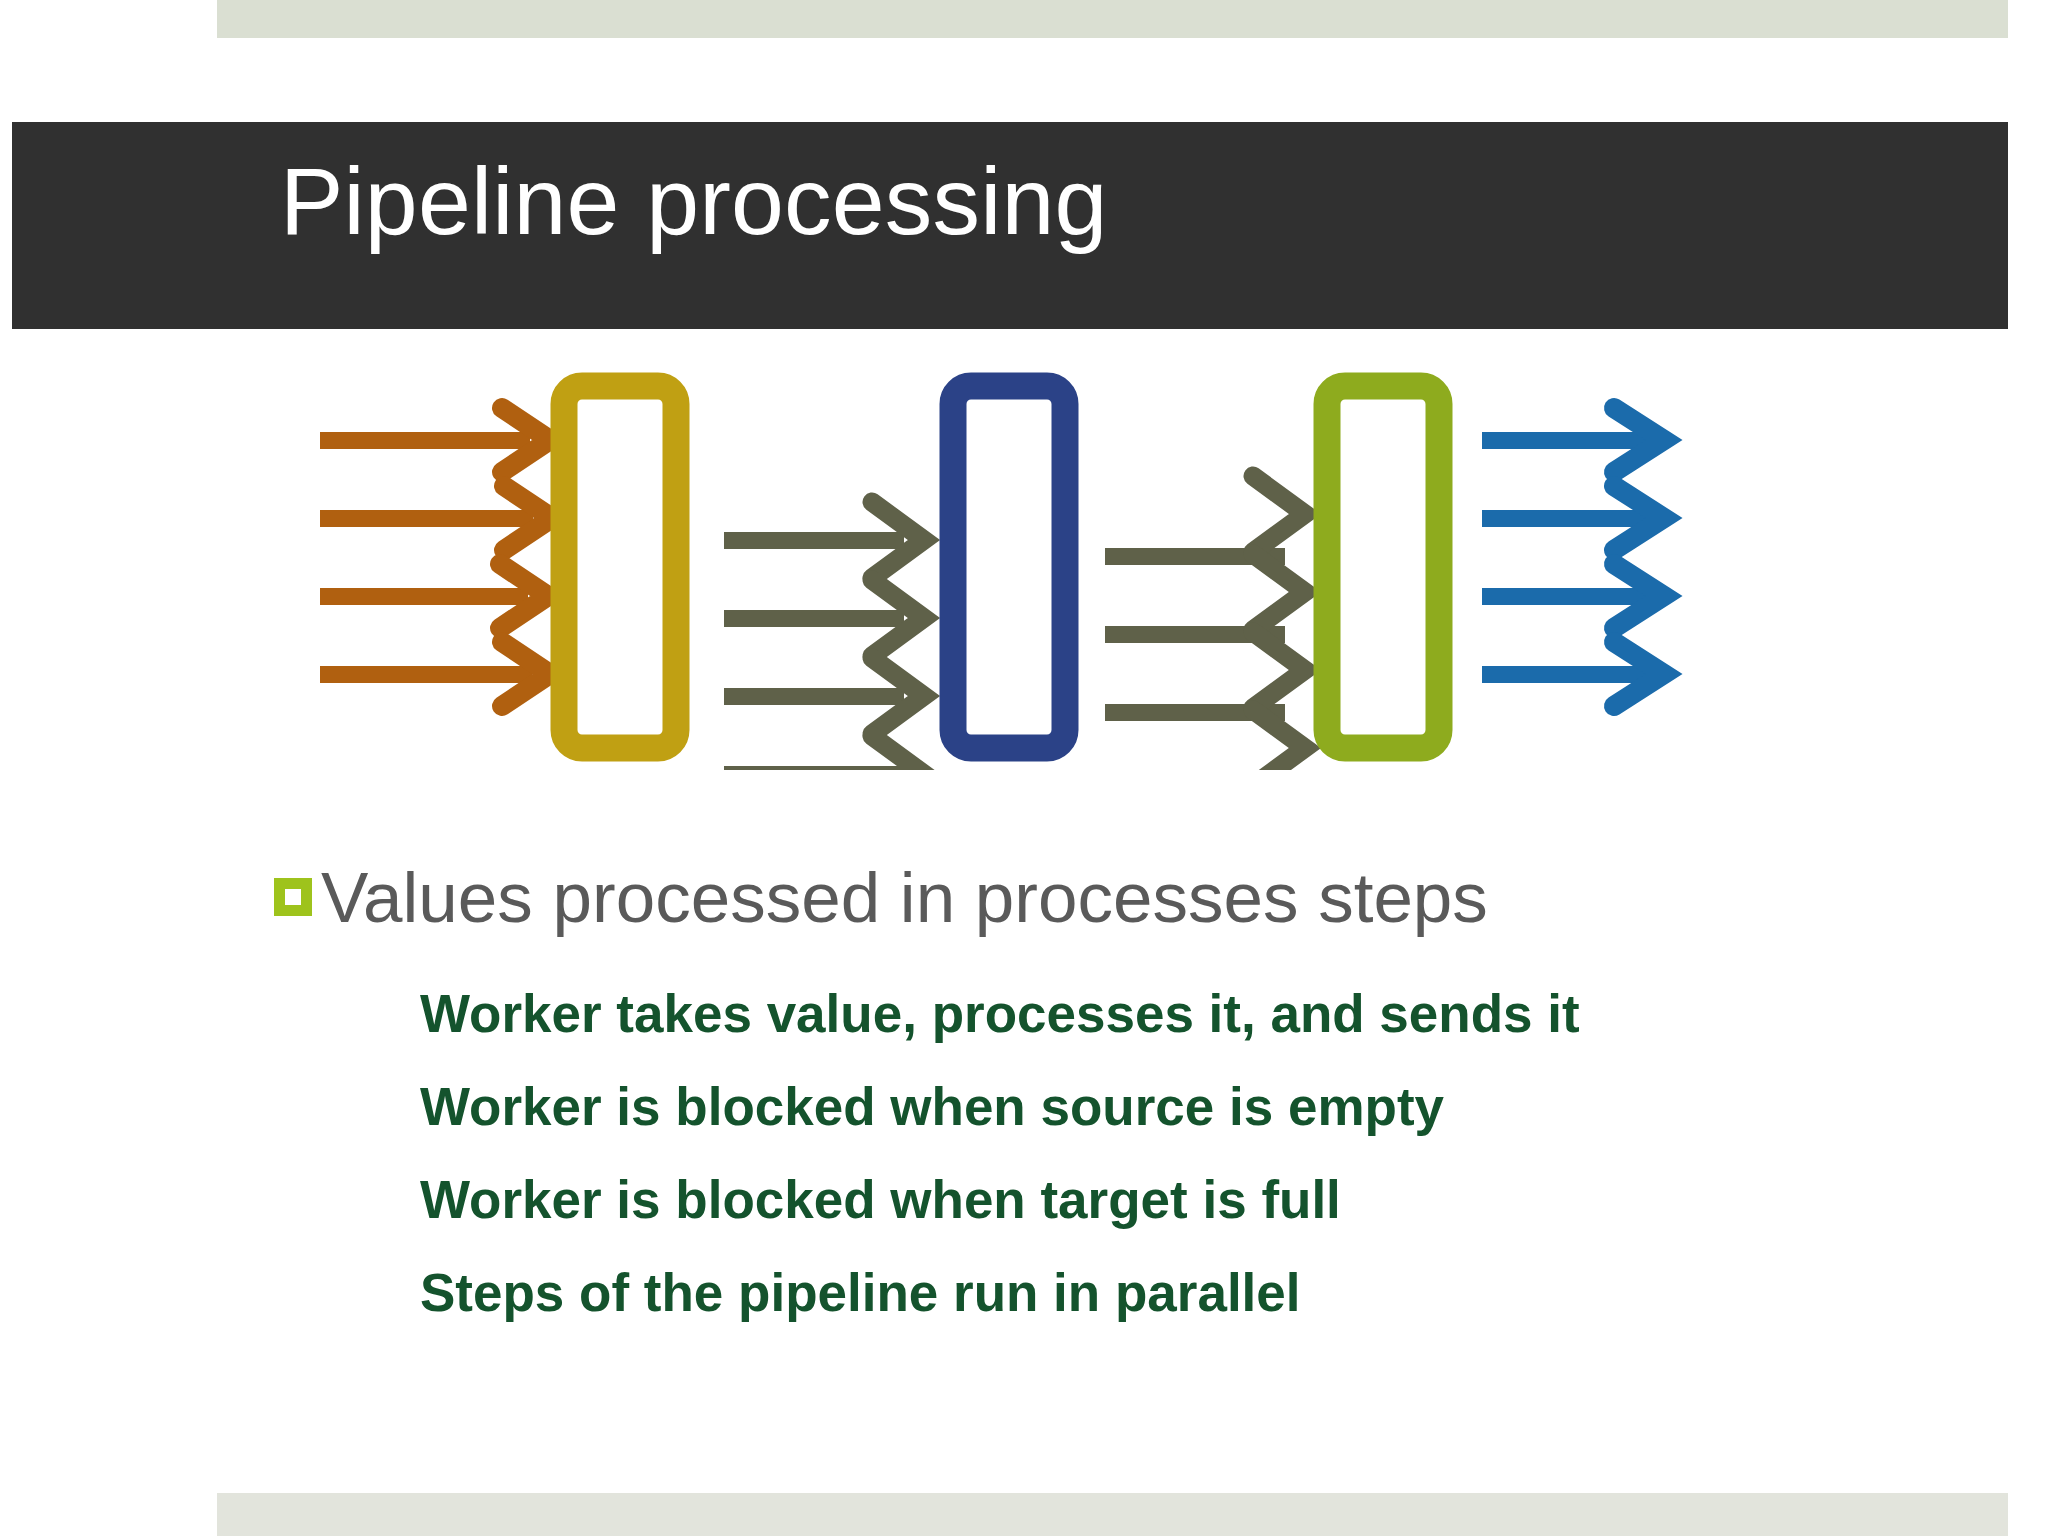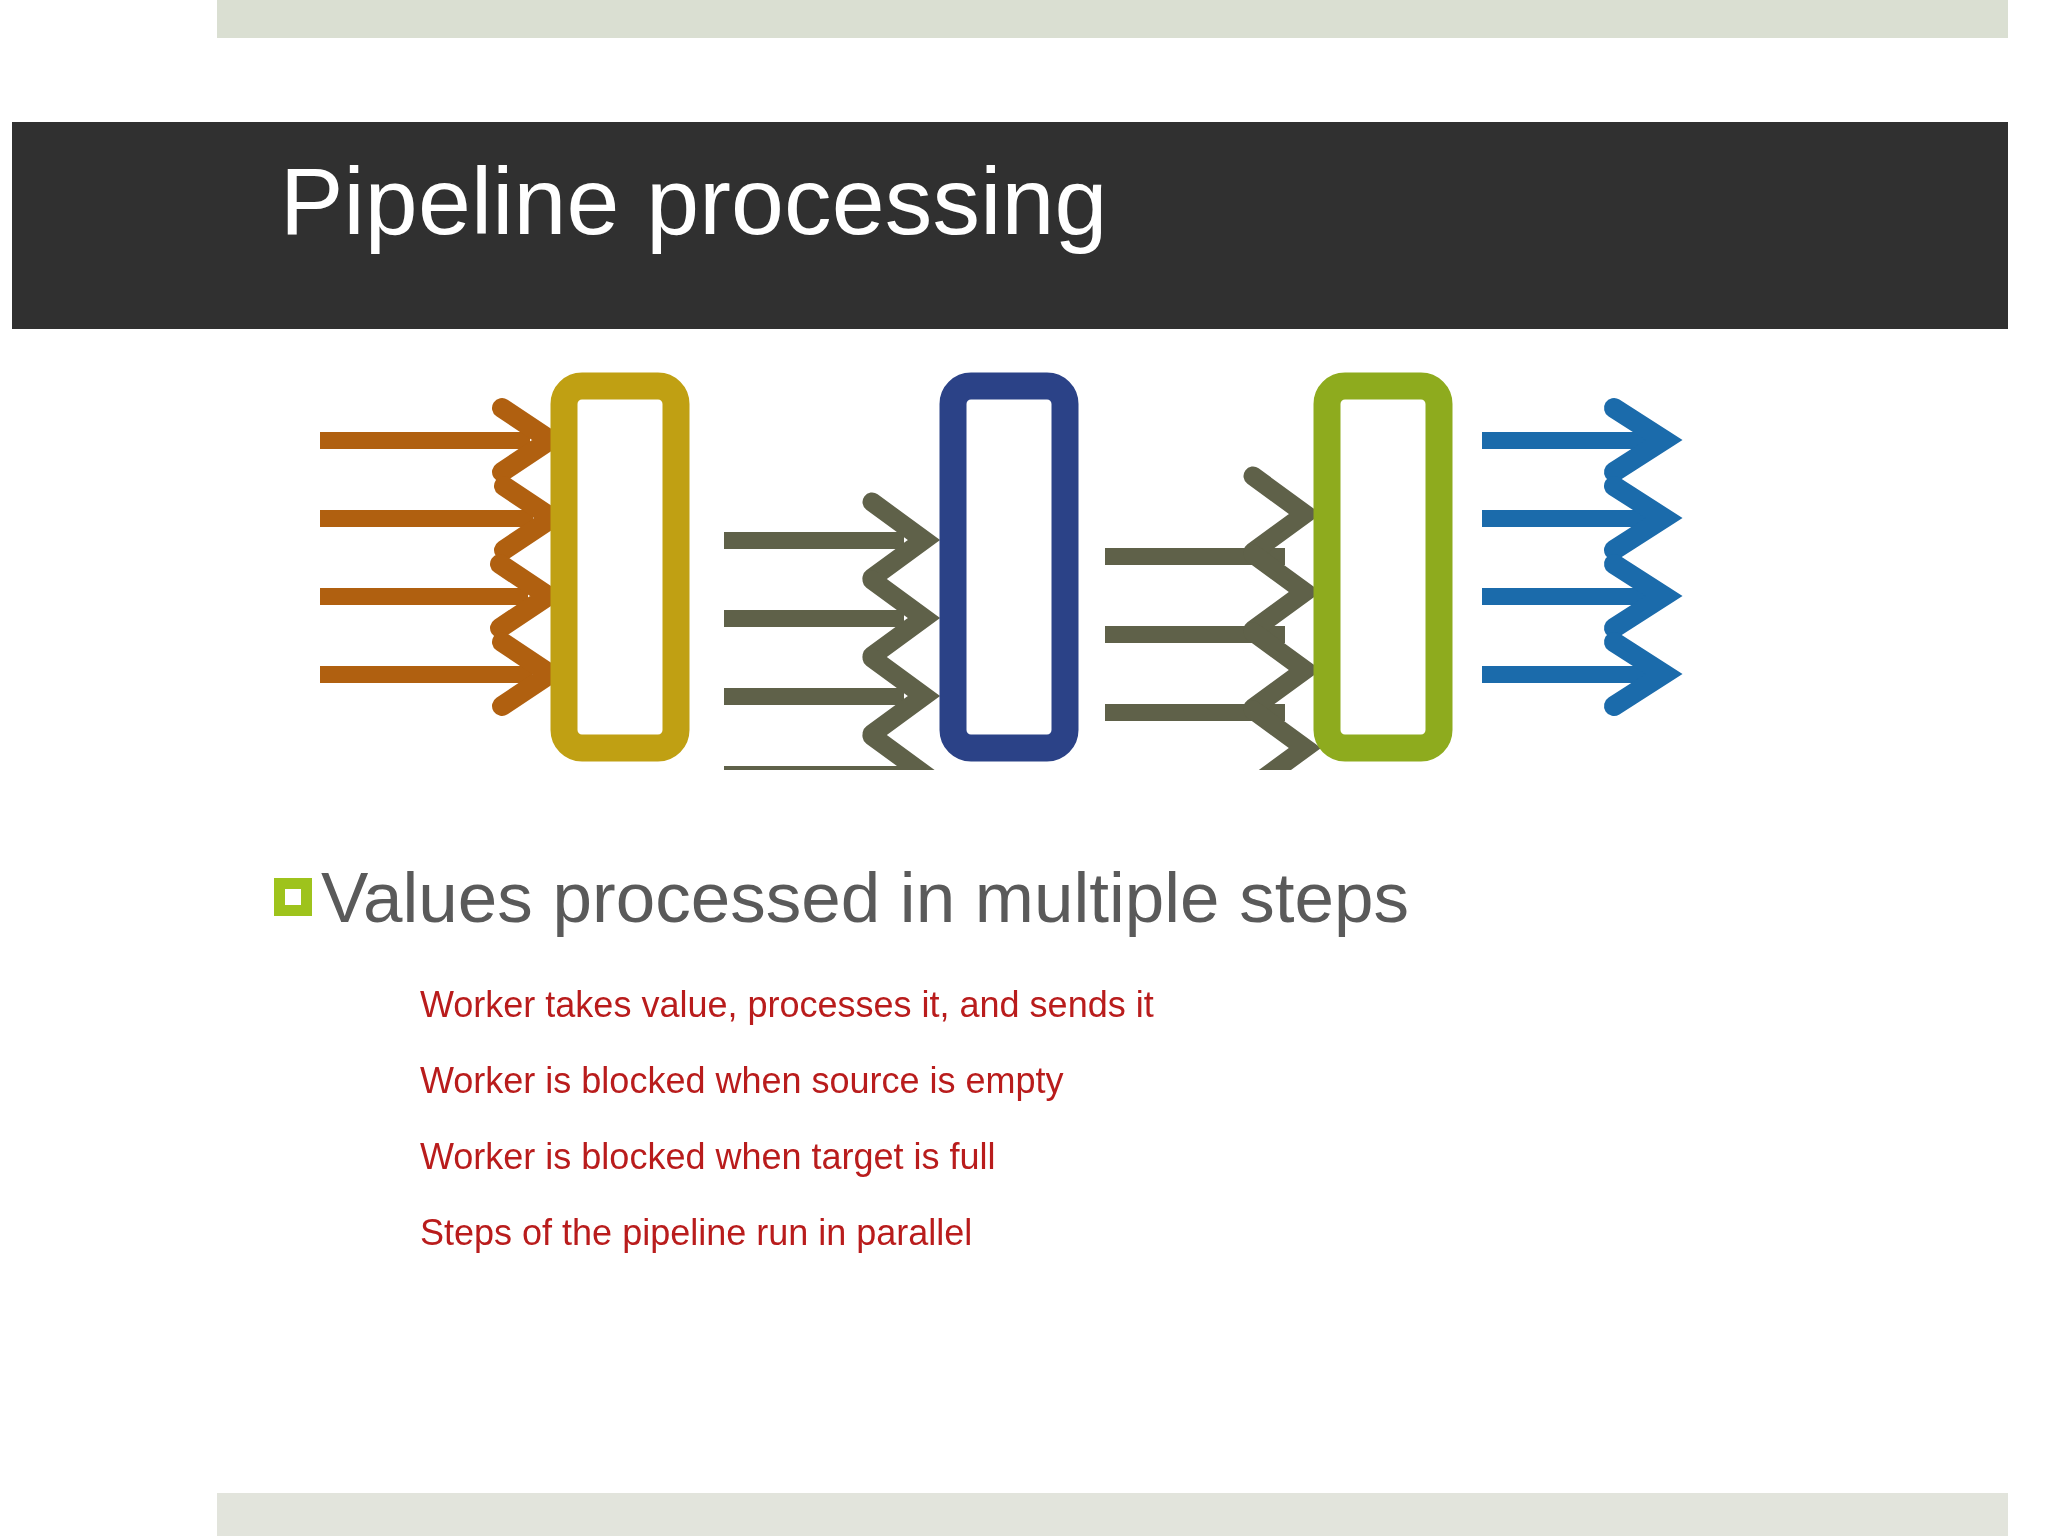--- a/index.html
+++ b/index.html
@@ -99,25 +99,26 @@
     white-space: nowrap;
   }
 
   .sublist {
     position: absolute;
     left: 408px;
     top: 987px;
     width: 1400px;
   }
   .sub-item {
-    font-size: 36px;
+    font-size: 53px;
     line-height: 1.0;
-    color: #b91c1c;
+    color: #14532d;
     margin-bottom: 40px;
     white-space: nowrap;
+    font-weight: bold;
   }
   .sub-item:last-child { margin-bottom: 0; }
 </style>
 </head>
 <body>
 
 <div class="slide">
 
   <div class="band-top"></div>
 
@@ -225,21 +226,21 @@
           <path d="M1302,272 L1352,304 L1302,336" fill="none" stroke="#1b6bab" stroke-width="20" stroke-linecap="round" stroke-linejoin="miter"></path>
         </g>
       </g>
     </svg>
   </div>
 
   <div class="bullet-row">
     <div class="bullet-marker">
         <span></span>
       </div>
-    <div class="bullet-text">Values processed in multiple steps</div>
+    <div class="bullet-text">Values processed in processes steps</div>
   </div>
 
   <div class="sublist">
     <div class="sub-item">Worker takes value, processes it, and sends it</div>
     <div class="sub-item">Worker is blocked when source is empty</div>
     <div class="sub-item">Worker is blocked when target is full</div>
     <div class="sub-item">Steps of the pipeline run in parallel</div>
   </div>
 
   <div class="band-bottom"></div>

